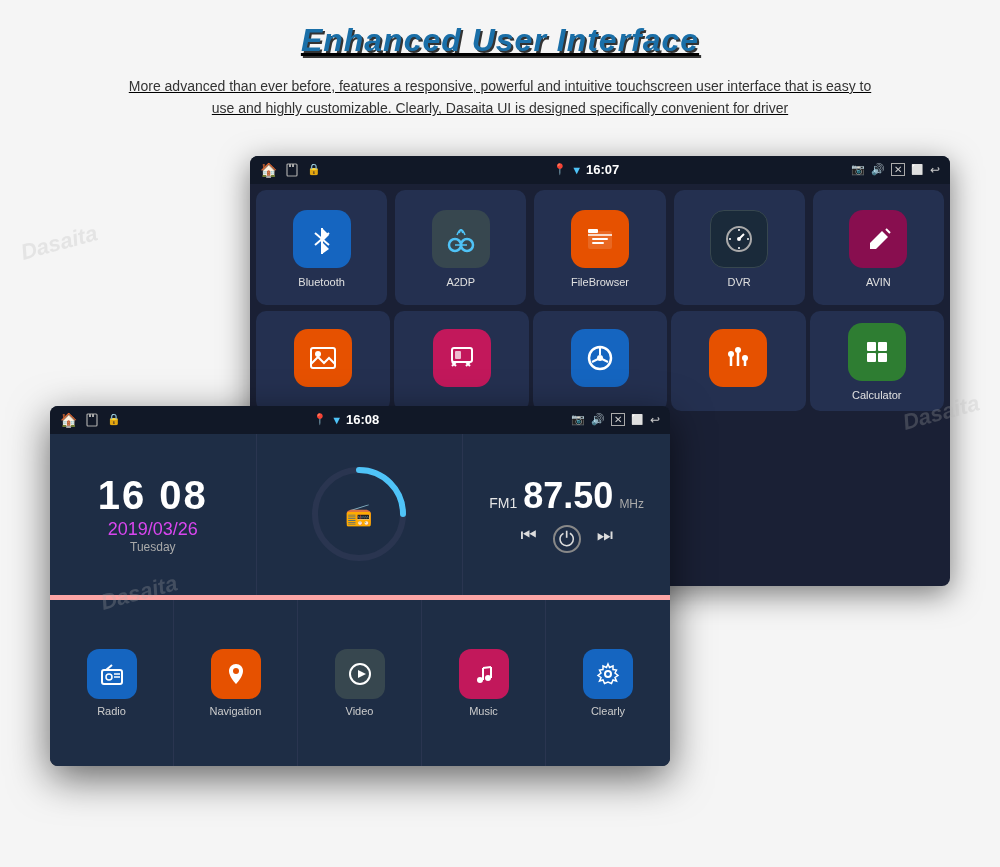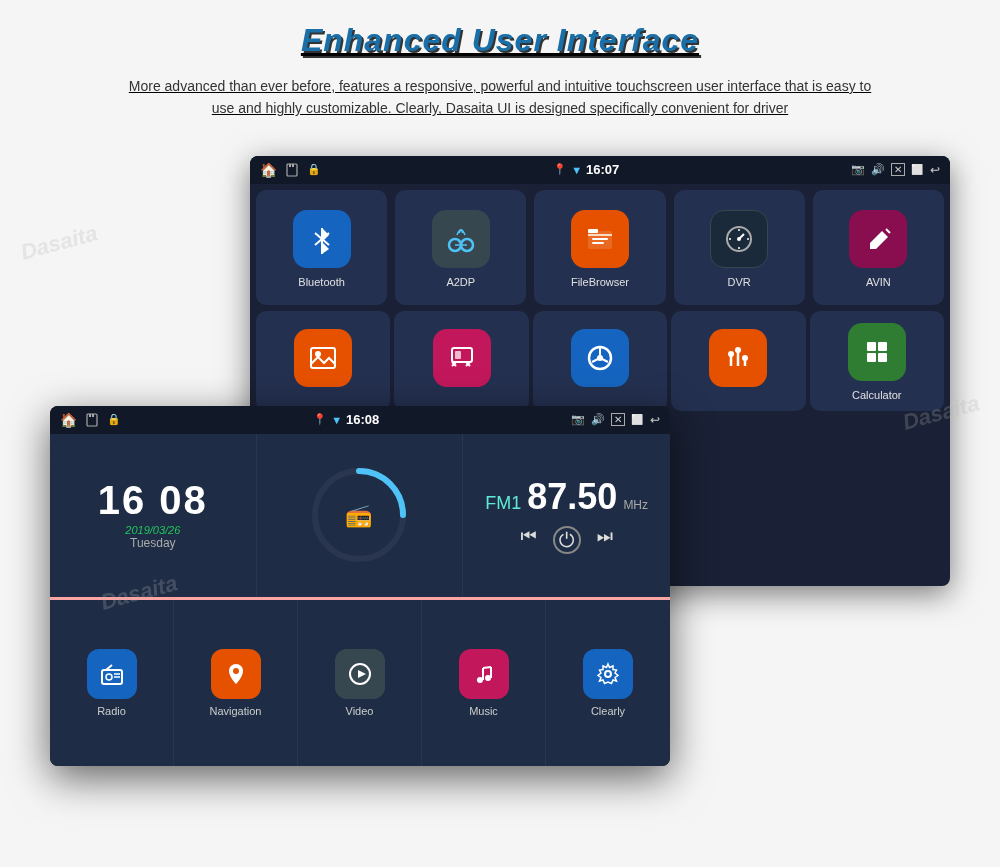--- a/index.html
+++ b/index.html
@@ -199,21 +199,21 @@
     
     .home-screen-content {
       display: grid;
       grid-template-rows: 1fr 1fr;
       height: calc(100% - 28px);
     }
 
     .home-top {
       display: grid;
       grid-template-columns: 1fr 1fr 1fr;
-      border-bottom: 3px solid #fca5a5;
+      border-bottom: 5px solid #fca5a5;
     }
 
     
     .clock-widget {
       background: #1e2d45;
       display: flex;
       flex-direction: column;
       align-items: center;
       justify-content: center;
       padding: 10px;
@@ -222,24 +222,23 @@
 
     .clock-time {
       font-size: 40px;
       font-weight: bold;
       color: #fff;
       letter-spacing: 2px;
       line-height: 1;
     }
 
     .clock-date {
-      font-size: 11px;
-      color: #22c55e;
+      font-size: 18px;
+      color: #d946ef;
       margin-top: 4px;
-      font-style: italic;
     }
 
     .clock-day {
       font-size: 12px;
       color: #aaa;
     }
 
     
     .radio-dial-widget {
       background: #1e2d45;
@@ -254,22 +253,22 @@
     .fm-widget {
       background: #1e2d45;
       display: flex;
       flex-direction: column;
       align-items: center;
       justify-content: center;
       padding: 10px;
     }
 
     .fm-label {
-      font-size: 18px;
-      color: #5eead4;
+      font-size: 14px;
+      color: #e5e5e5;
     }
 
     .fm-freq {
       font-size: 36px;
       font-weight: bold;
       color: #fff;
     }
 
     .fm-unit {
       font-size: 12px;

